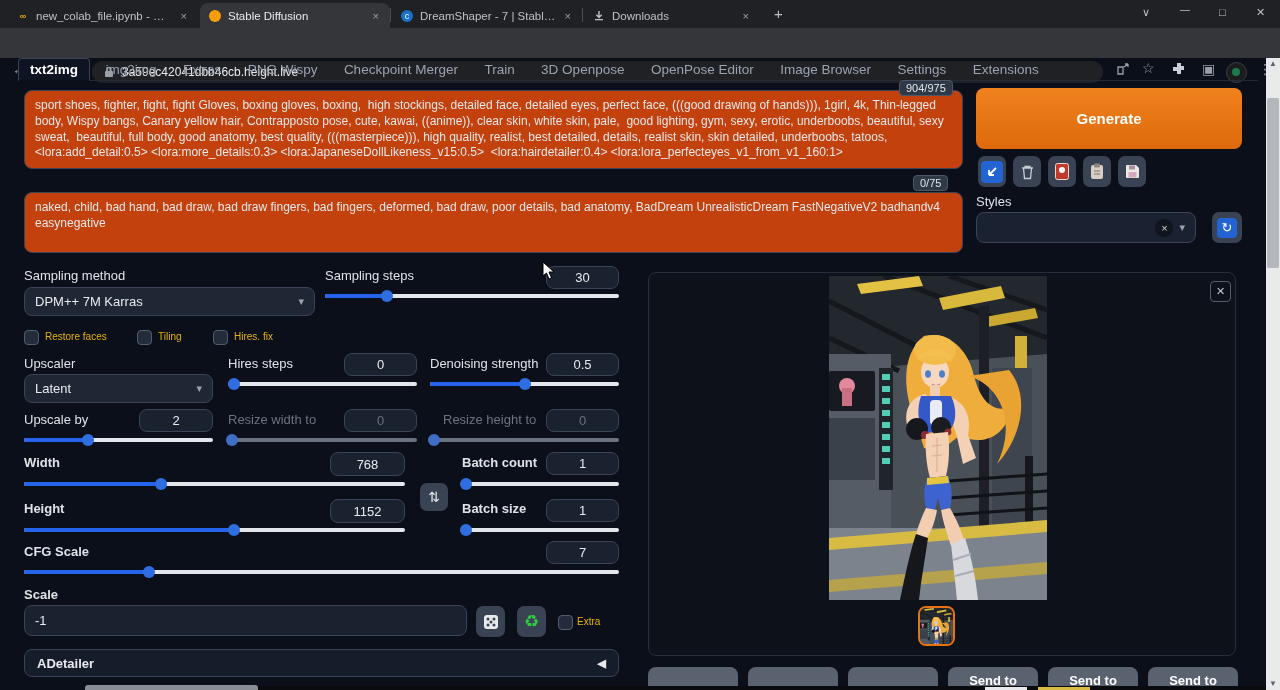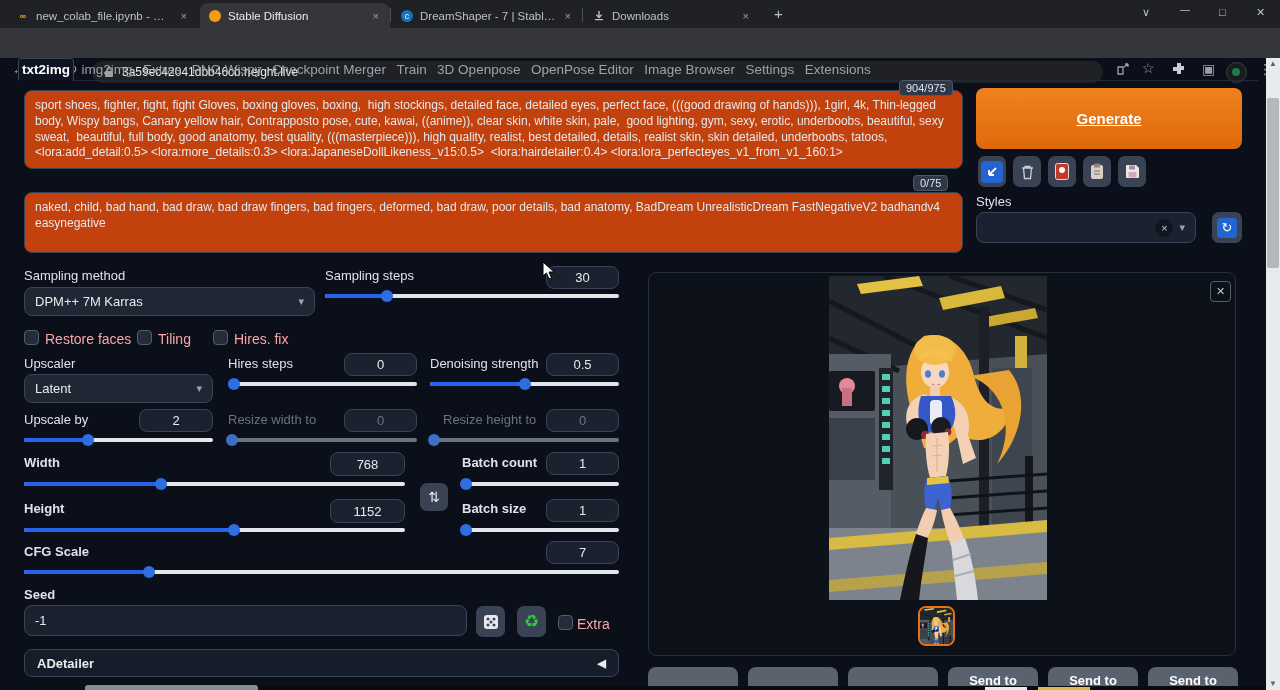--- a/index.html
+++ b/index.html
@@ -16,21 +16,21 @@
   .tsep{position:absolute;top:8px;width:1px;height:14px;background:#4a4d51;}
   .favdot{width:12px;height:12px;border-radius:50%;flex:0 0 12px;display:flex;align-items:center;justify-content:center;font-size:9px;}
   .toolbar{position:absolute;left:0;top:28px;width:1280px;height:30px;background:#35363a;}
   .navic{position:absolute;top:33px;font-size:14px;color:#9aa0a6;}
   .urlpill{position:absolute;left:92px;top:33px;width:1011px;height:22px;border-radius:11px;
     background:#202124;display:flex;align-items:center;gap:8px;padding:0 12px;box-sizing:border-box;}
   .urltext{font-size:12px;color:#e8eaed;}
   .avatar{position:absolute;left:1226px;top:34px;width:19px;height:19px;border-radius:50%;background:#1b1c1e;border:1px solid #3c4043;}
   .avatar:after{content:"";position:absolute;left:5px;top:5px;width:8px;height:8px;border-radius:50%;background:#1d7a4f;}
   
-  .navtab{display:inline-block;padding:3px 3px;font-size:13.5px;color:#9aa3af;}
+  .navtab{display:inline-block;padding:3px 11px;font-size:13.5px;color:#9aa3af;}
   .navtab.sel{color:#fff;background:#0e1422;border:1px solid #3b4456;border-bottom-color:#0b0f19;
     border-radius:4px 4px 0 0;margin-bottom:-1px;font-weight:bold;}
   .counter{position:absolute;background:#2f3847;border:1px solid #4d5768;border-radius:4px;
     color:#dfe3e8;font-size:11px;padding:1px 6px;z-index:5;}
   .pbox{position:absolute;background:#c2410c;border:1px solid #3b4456;border-radius:8px;
     font-size:12px;line-height:1.32;color:#e6e8ec;padding:7px 10px;box-sizing:border-box;
     white-space:pre-wrap;overflow:hidden;}
   .lbl{position:absolute;font-size:13px;color:#dfe3e8;text-align:right;}
   .lbl.dim{color:#6b7280;}
   .numbox{position:absolute;background:#1a2230;border:1px solid #3b4456;border-radius:8px;
@@ -38,26 +38,26 @@
   .numbox.dim{color:#6b7280;}
   .dropdown{position:absolute;background:#1f2735;border:1px solid #3b4456;border-radius:8px;
     display:flex;align-items:center;justify-content:space-between;padding:0 10px;font-size:13px;box-sizing:border-box;}
   .caret{color:#9ca3af;font-size:11px;}
   .slider{position:absolute;height:4px;border-radius:2px;background:#e3e6ea;}
   .slider .fill{position:absolute;left:0;top:0;height:4px;border-radius:2px;background:#2563eb;}
   .slider .knob{position:absolute;top:-4px;width:12px;height:12px;border-radius:50%;background:#2f6ee0;}
   .slider.disabled{background:#6b7280;}
   .slider.disabled .knob{background:#3f6fc4;}
   .cb{position:absolute;width:15px;height:15px;background:#242c3b;border:1px solid #545d6d;border-radius:4px;box-sizing:border-box;}
-  .cblabel{position:absolute;font-size:14px;color:#fca5a5;}
+  .cblabel{position:absolute;font-size:10px;color:#eab308;}
   .toolbtn{position:absolute;width:29px;height:31px;background:#3a4354;border-radius:7px;
     display:flex;align-items:center;justify-content:center;}
   .genbtn{position:absolute;left:976px;top:88px;width:266px;height:61px;border-radius:8px;
     background:linear-gradient(#f0821e,#dd690b);display:flex;align-items:center;justify-content:center;
-    font-size:15px;font-weight:bold;color:#fff;text-decoration:underline;}
+    font-size:15px;font-weight:bold;color:#fff;}
   .smallbtn{position:absolute;top:156px;width:28px;height:31px;background:#3a4354;border-radius:7px;
     display:flex;align-items:center;justify-content:center;}
   .accordion{position:absolute;left:24px;top:649px;width:595px;height:28px;background:#161d2a;
     border:1px solid #3b4456;border-radius:8px;display:flex;align-items:center;justify-content:space-between;
     padding:0 12px;box-sizing:border-box;font-size:13px;font-weight:bold;color:#e8eaed;}
   .resultpanel{position:absolute;left:648px;top:272px;width:588px;height:384px;background:#0d1119;
     border:1px solid #272f3d;border-radius:8px;box-sizing:border-box;}
   .imgclose{position:absolute;width:19px;height:19px;border:1px solid #555e6b;border-radius:4px;
     color:#c5cad2;font-size:11px;display:flex;align-items:center;justify-content:center;}
   .thumb{position:absolute;left:918px;top:606px;width:37px;height:40px;border:2px solid #e8720f;
@@ -310,21 +310,21 @@
     <div class="knob" style="left:-2px"></div>
   </div>
 
   <div class="lbl" style="left:24px;top:544px;font-weight:bold">CFG Scale</div>
   <div class="numbox" style="left:546px;top:541px;width:73px;height:23px">7</div>
   <div class="slider" style="left:24px;top:570px;width:595px">
     <div class="fill" style="width:21%"></div>
       <div class="knob" style="left:calc(21% - 6px)"></div>
   </div>
 
-  <div class="lbl" style="left:24px;top:587px;font-weight:bold">Seed</div>
+  <div class="lbl" style="left:24px;top:587px;font-weight:bold">Scale</div>
   <div class="numbox" style="left:24px;top:605px;width:443px;height:31px;justify-content:flex-start;padding-left:10px">-1</div>
   <div class="toolbtn" style="left:476px;top:606px">
     <svg width="16" height="16" viewBox="0 0 16 16">
       <rect x="1" y="1" width="14" height="14" rx="3" fill="#e8eaed"></rect>
       <circle cx="5" cy="5" r="1.5" fill="#3a4354"></circle>
         <circle cx="11" cy="5" r="1.5" fill="#3a4354"></circle>
       <circle cx="8" cy="8" r="1.5" fill="#3a4354"></circle>
         <circle cx="5" cy="11" r="1.5" fill="#3a4354"></circle>
       <circle cx="11" cy="11" r="1.5" fill="#3a4354"></circle>
     </svg>

